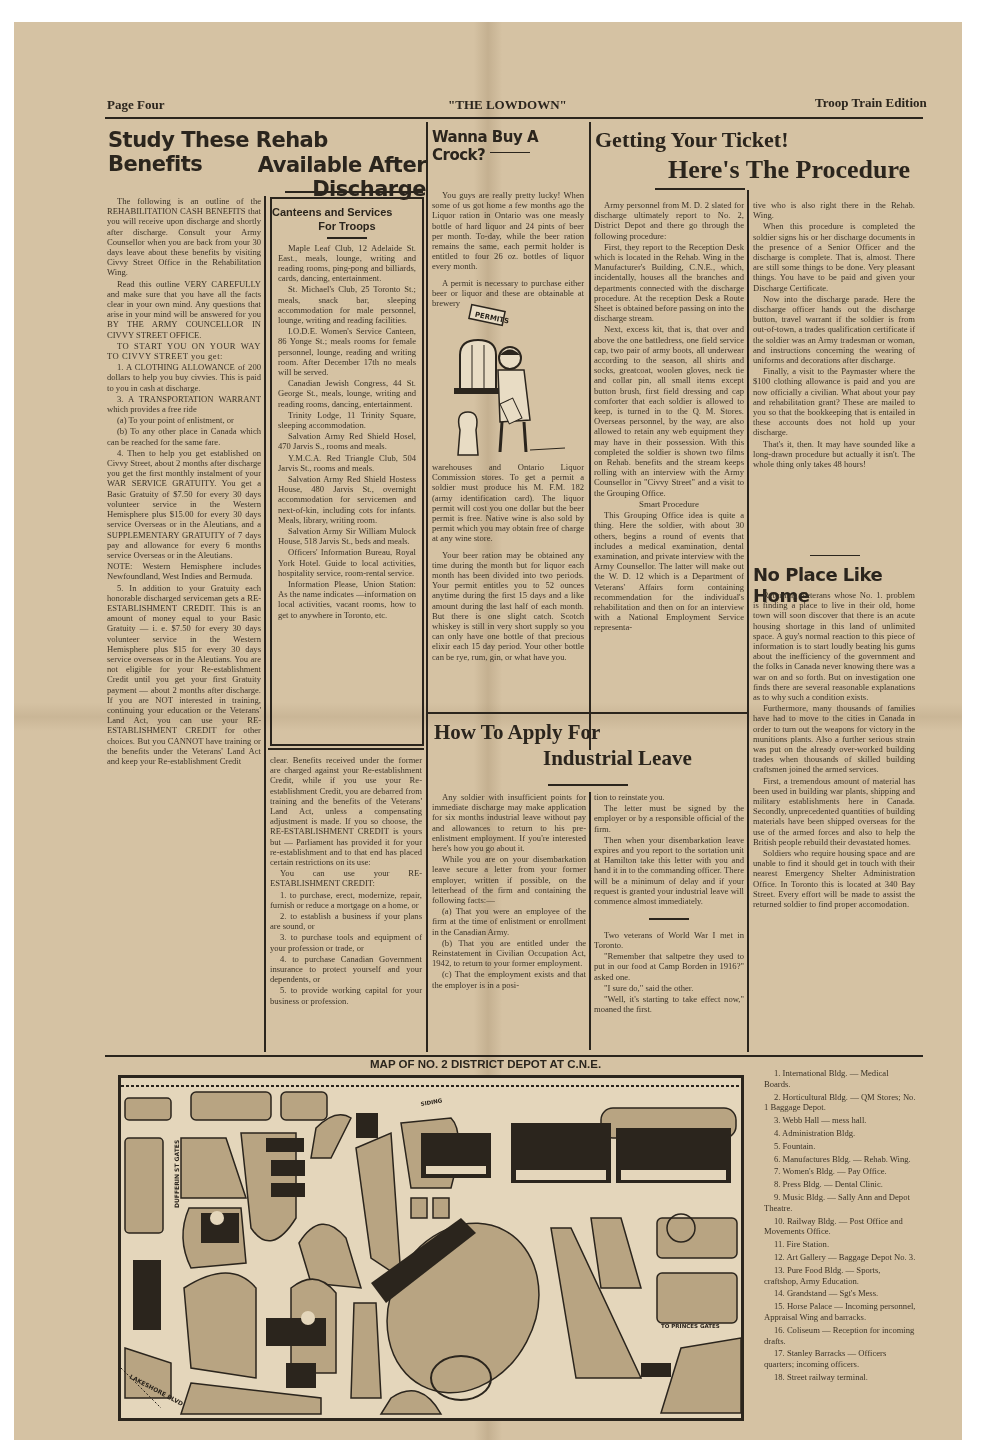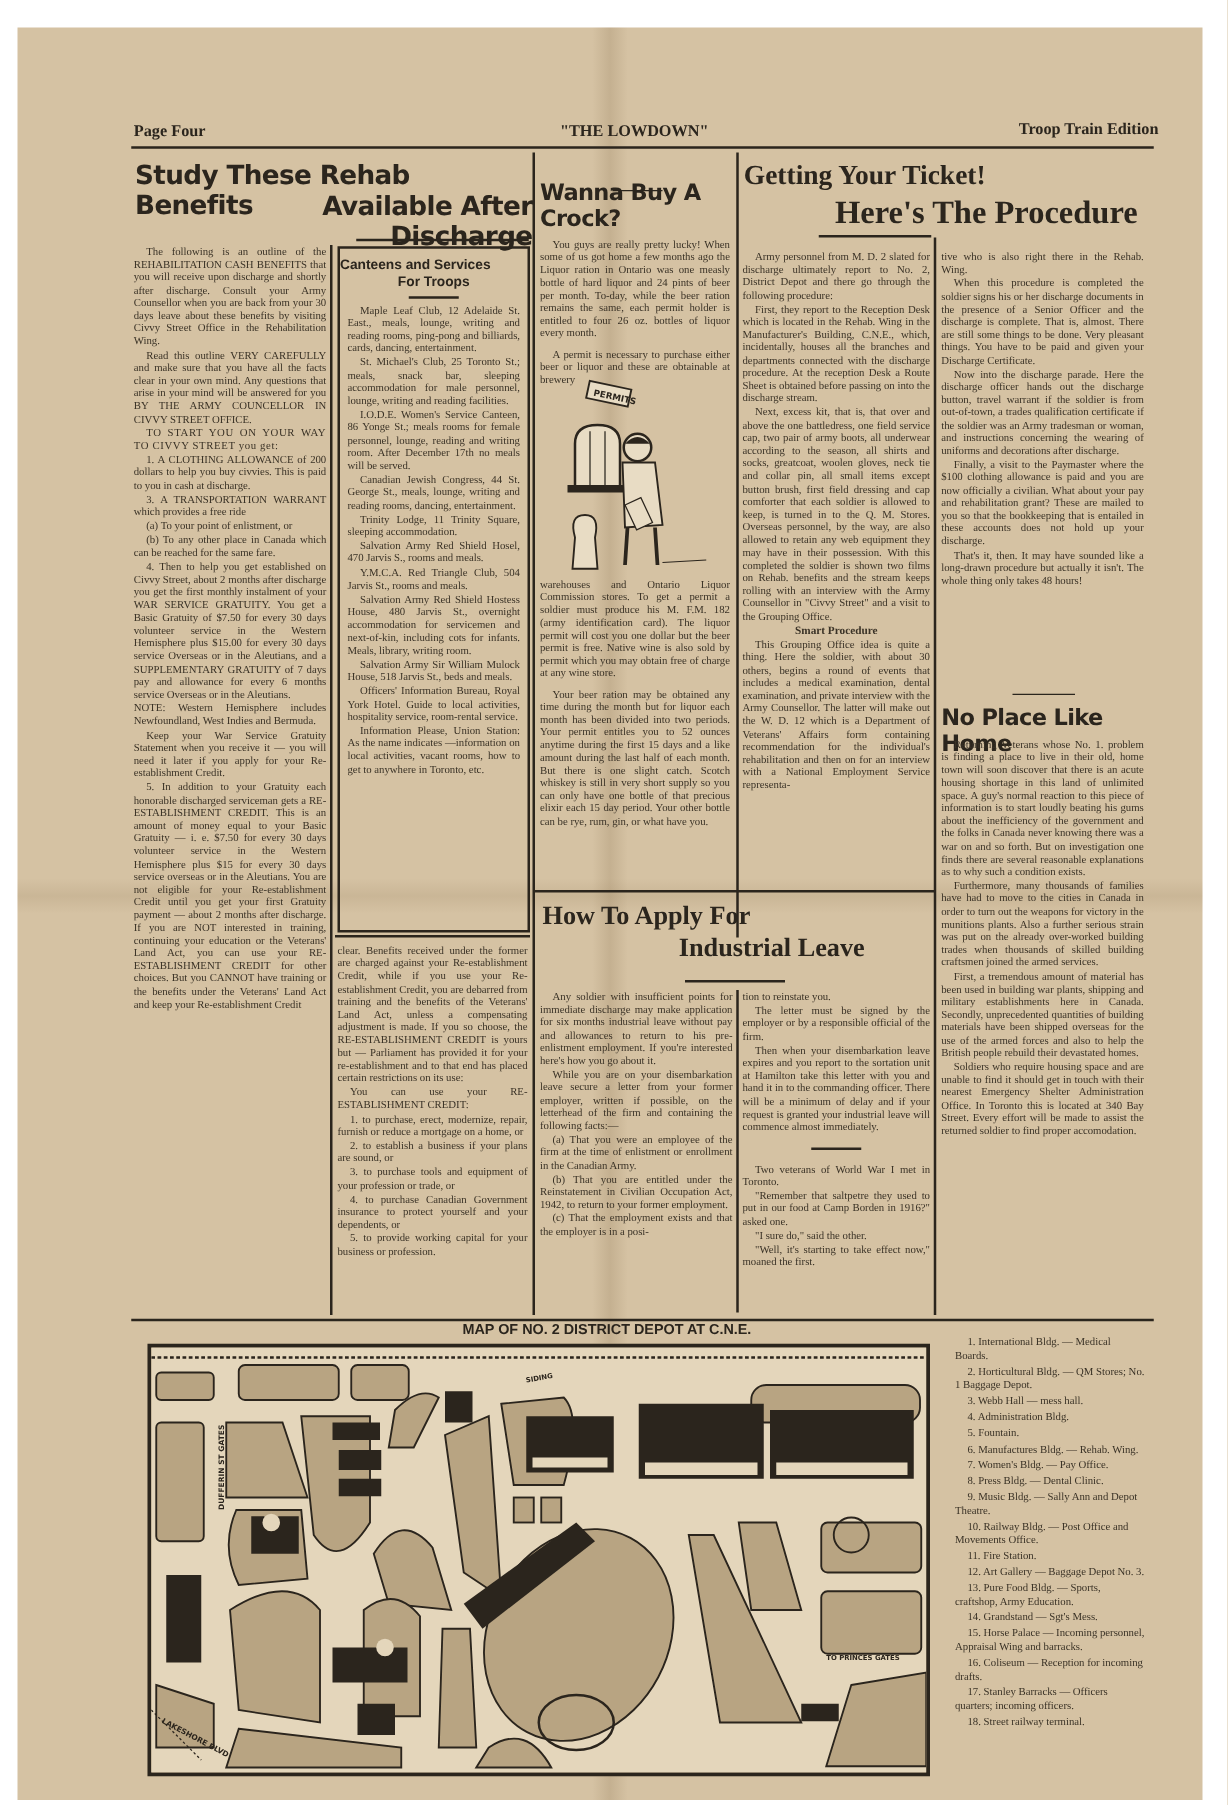--- a/index.html
+++ b/index.html
@@ -12,21 +12,21 @@
   .rule{position:absolute;background:#2b251d;}
   .vrule{position:absolute;width:1.5px;background:#2b251d;}
   .col{position:absolute;font-size:8.6px;line-height:10.2px;text-align:justify;color:#3a3226;}
   .col p{margin:0 0 1px 0;text-indent:10px;}
   .col p.noind{text-indent:0;}
   .caps{letter-spacing:.5px;}
   .cond-head{font-family:"DejaVu Sans","Liberation Sans",sans-serif;font-weight:bold;letter-spacing:-0.5px;transform-origin:left top;}
   .serif-head{font-family:"Liberation Serif","DejaVu Serif",serif;font-weight:bold;}
   .short{width:40px;height:1.5px;background:#2b251d;margin:4px auto;}
   .box{position:absolute;border:2px solid #2b251d;}
-  .subhead{text-align:center;font-weight:bold;font-size:9px;text-indent:0 !important;}
+  .subhead{text-align:center;font-weight:normal;font-size:9px;text-indent:0 !important;}
   .map{position:absolute;left:118px;top:1075px;width:620px;height:340px;border:3px solid #2b251d;background:#cbb695;}
   .legend{position:absolute;left:764px;top:1068px;width:152px;font-size:8.6px;line-height:10.8px;color:#3a3226;}
   .legend div{text-indent:10px;margin-bottom:2px;}
 </style>
 </head>
 <body>
 
 <div class="sheet"></div>
 
 <div class="abs masthead" style="left:107px;top:97px;">Page Four</div>
@@ -45,21 +45,20 @@
 <div class="col" style="left:107px;top:196px;width:154px;">
   <p>The following is an outline of the REHABILITATION CASH BENEFITS that you will receive upon discharge and shortly after discharge. Consult your Army Counsellor when you are back from your 30 days leave about these benefits by visiting Civvy Street Office in the Rehabilitation Wing.</p>
   <p>Read this outline VERY CAREFULLY and make sure that you have all the facts clear in your own mind. Any questions that arise in your mind will be answered for you BY THE ARMY COUNCELLOR IN CIVVY STREET OFFICE.</p>
   <p class="caps">TO START YOU ON YOUR WAY TO CIVVY STREET you get:</p>
   <p>1. A CLOTHING ALLOWANCE of 200 dollars to help you buy civvies. This is paid to you in cash at discharge.</p>
   <p>3. A TRANSPORTATION WARRANT which provides a free ride</p>
   <p>(a) To your point of enlistment, or</p>
   <p>(b) To any other place in Canada which can be reached for the same fare.</p>
   <p>4. Then to help you get established on Civvy Street, about 2 months after discharge you get the first monthly instalment of your WAR SERVICE GRATUITY. You get a Basic Gratuity of $7.50 for every 30 days volunteer service in the Western Hemisphere plus $15.00 for every 30 days service Overseas or in the Aleutians, and a SUPPLEMENTARY GRATUITY of 7 days pay and allowance for every 6 months service Overseas or in the Aleutians.</p>
   <p class="noind">NOTE: Western Hemisphere includes Newfoundland, West Indies and Bermuda.</p>
-  <p>Keep your War Service Gratuity Statement when you receive it — you will need it later if you apply for your Re-establishment Credit.</p>
   <p>5. In addition to your Gratuity each honorable discharged serviceman gets a RE-ESTABLISHMENT CREDIT. This is an amount of money equal to your Basic Gratuity — i. e. $7.50 for every 30 days volunteer service in the Western Hemisphere plus $15 for every 30 days service overseas or in the Aleutians. You are not eligible for your Re-establishment Credit until you get your first Gratuity payment — about 2 months after discharge. If you are NOT interested in training, continuing your education or the Veterans' Land Act, you can use your RE-ESTABLISHMENT CREDIT for other choices. But you CANNOT have training or the benefits under the Veterans' Land Act and keep your Re-establishment Credit</p>
 </div>
 <div class="vrule" style="left:264px;top:196px;height:856px;"></div>
 
 <div class="box" style="left:270px;top:197px;width:150px;height:545px;">
   <div style="text-align:left;font-family:'Liberation Sans',sans-serif;font-weight:bold;font-size:11px;line-height:14px;margin-top:6px;">Canteens and Services</div>
   <div style="text-align:center;font-family:'Liberation Sans',sans-serif;font-weight:bold;font-size:11px;line-height:14px;">For Troops</div>
   <div class="short"></div>
   <div class="col" style="position:relative;left:0;top:0;width:138px;padding:0 6px;">
     <p>Maple Leaf Club, 12 Adelaide St. East., meals, lounge, writing and reading rooms, ping-pong and billiards, cards, dancing, entertainment.</p>
@@ -80,21 +79,21 @@
 <div class="col" style="left:270px;top:755px;width:152px;">
   <p class="noind">clear. Benefits received under the former are charged against your Re-establishment Credit, while if you use your Re-establishment Credit, you are debarred from training and the benefits of the Veterans' Land Act, unless a compensating adjustment is made. If you so choose, the RE-ESTABLISHMENT CREDIT is yours but — Parliament has provided it for your re-establishment and to that end has placed certain restrictions on its use:</p>
   <p>You can use your RE-ESTABLISHMENT CREDIT:</p>
   <p>1. to purchase, erect, modernize, repair, furnish or reduce a mortgage on a home, or</p>
   <p>2. to establish a business if your plans are sound, or</p>
   <p>3. to purchase tools and equipment of your profession or trade, or</p>
   <p>4. to purchase Canadian Government insurance to protect yourself and your dependents, or</p>
   <p>5. to provide working capital for your business or profession.</p>
 </div>
 
-<div class="abs cond-head" style="left:432px;top:144px;font-size:18px;width:155px;">Wanna Buy A Crock?</div>
+<div class="abs cond-head" style="left:432px;top:128px;font-size:15px;width:155px;">Wanna Buy A Crock?</div>
 <div class="rule" style="left:490px;top:152px;width:40px;height:1px;"></div>
 <div class="col" style="left:432px;top:158px;width:152px;margin-top:32px;">
   <p>You guys are really pretty lucky! When some of us got home a few months ago the Liquor ration in Ontario was one measly bottle of hard liquor and 24 pints of beer per month. To-day, while the beer ration remains the same, each permit holder is entitled to four 26 oz. bottles of liquor every month.</p>
   <p style="margin-top:6px;">A permit is necessary to purchase either beer or liquor and these are obtainable at brewery</p>
 </div>
 
 <svg class="abs" style="left:440px;top:300px;" width="140" height="160" viewBox="0 0 140 160">
   <rect x="30" y="8" width="34" height="14" fill="#e8dcc4" stroke="#2b251d" stroke-width="1.5" transform="rotate(12 47 15)"></rect>
   <text x="35" y="19" font-size="7" font-family="DejaVu Sans, sans-serif" font-weight="bold" fill="#2b251d" transform="rotate(12 47 15)">PERMITS</text>
   <path d="M20 90 L20 55 Q20 40 38 40 Q56 40 56 55 L56 90 Z" fill="#e8dcc4" stroke="#2b251d" stroke-width="2"></path>

